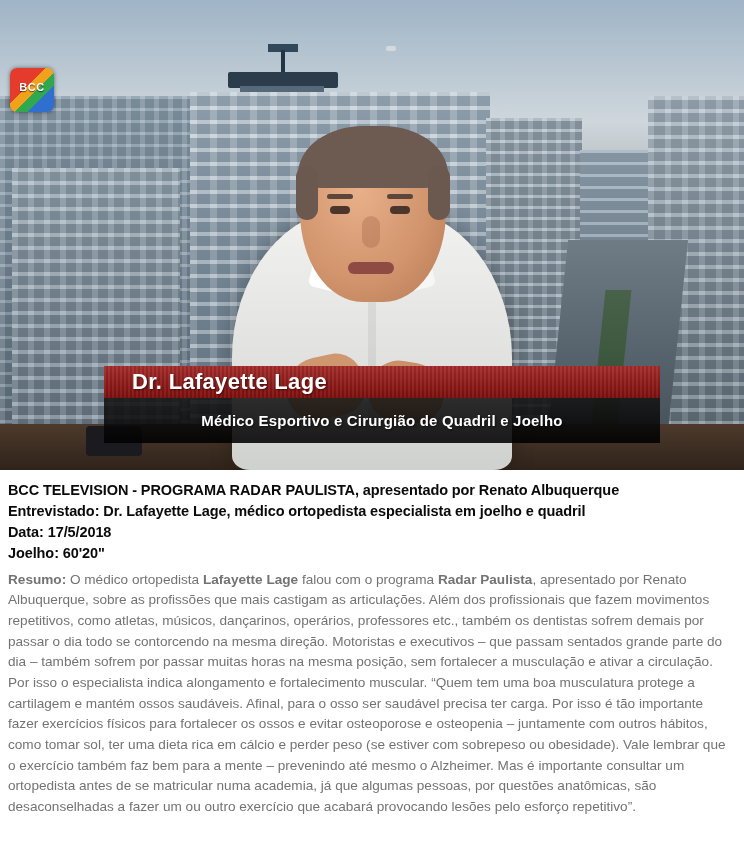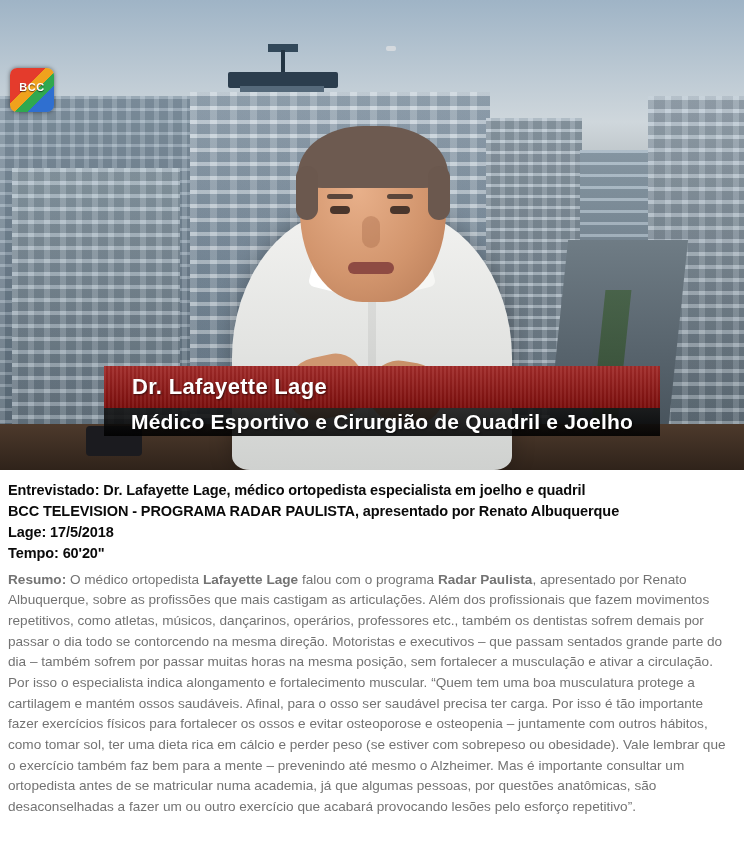--- a/index.html
+++ b/index.html
@@ -336,44 +336,44 @@
   }
 
   
   .lower-third {
     position: absolute;
     left: 104px; top: 366px;
     width: 556px;
     z-index: 6;
   }
   .lt-name {
-    height: 42px;
+    height: 32px;
     background: linear-gradient(180deg, #a81414 0%, #8c0f0f 100%);
     background-image:
       linear-gradient(180deg, rgba(255,255,255,0.10), rgba(0,0,0,0.18)),
       repeating-linear-gradient(to right, rgba(255,255,255,0.07) 0 2px, rgba(0,0,0,0.05) 2px 4px);
     background-color: #97110f;
     display: flex;
     align-items: center;
     padding-left: 28px;
     color: #ffffff;
     font-size: 22px;
     font-weight: bold;
     letter-spacing: .3px;
     text-shadow: 1px 1px 2px rgba(0,0,0,.55);
     box-sizing: border-box;
   }
   .lt-role {
-    height: 28px;
+    height: 45px;
     background: linear-gradient(180deg, rgba(20,20,20,0.88) 0%, rgba(0,0,0,0.88) 100%);
     display: flex;
     align-items: center;
     justify-content: center;
     color: #ffffff;
-    font-size: 21px;
+    font-size: 15px;
     font-weight: bold;
     letter-spacing: .2px;
     text-shadow: 1px 1px 2px rgba(0,0,0,.6);
     box-sizing: border-box;
   }
 
   
   .text-block {
     padding: 10px 10px 0 8px;
     box-sizing: border-box;
@@ -443,28 +443,28 @@
       <div class="logo-text">BCC</div>
     </div>
 
     <div class="lower-third">
       <div class="lt-name">Dr. Lafayette Lage</div>
       <div class="lt-role">Médico Esportivo e Cirurgião de Quadril e Joelho</div>
     </div>
   </div>
 
   <div class="text-block">
+    <div class="meta-line">BCC TELEVISION - PROGRAMA RADAR PAULISTA, apresentado por Renato Albuquerque</div>
     <div class="meta-line">Entrevistado: Dr. Lafayette Lage, médico ortopedista especialista em joelho e quadril</div>
-    <div class="meta-line">BCC TELEVISION - PROGRAMA RADAR PAULISTA, apresentado por Renato Albuquerque</div>
     <div class="meta-line">
-      <span>Lage:</span>
+      <span>Data:</span>
       <span>17/5/2018</span>
     </div>
     <div class="meta-line">
-      <span>Tempo:</span>
+      <span>Joelho:</span>
       <span>60'20"</span>
     </div>
 
     <div class="summary">
       <b>Resumo:</b><span> O médico ortopedista </span><b>Lafayette Lage</b><span> falou com o programa </span><b>Radar Paulista</b><span>, apresentado por Renato Albuquerque, sobre as profissões que mais castigam as articulações. Além dos profissionais que fazem movimentos repetitivos, como atletas, músicos, dançarinos, operários, professores etc., também os dentistas sofrem demais por passar o dia todo se contorcendo na mesma direção. Motoristas e executivos – que passam sentados grande parte do dia – também sofrem por passar muitas horas na mesma posição, sem fortalecer a musculação e ativar a circulação. Por isso o especialista indica alongamento e fortalecimento muscular. “Quem tem uma boa musculatura protege a cartilagem e mantém ossos saudáveis. Afinal, para o osso ser saudável precisa ter carga. Por isso é tão importante fazer exercícios físicos para fortalecer os ossos e evitar osteoporose e osteopenia – juntamente com outros hábitos, como tomar sol, ter uma dieta rica em cálcio e perder peso (se estiver com sobrepeso ou obesidade). Vale lembrar que o exercício também faz bem para a mente – prevenindo até mesmo o Alzheimer. Mas é importante consultar um ortopedista antes de se matricular numa academia, já que algumas pessoas, por questões anatômicas, são desaconselhadas a fazer um ou outro exercício que acabará provocando lesões pelo esforço repetitivo”.</span>
     </div>
   </div>
 
 </div>
 

